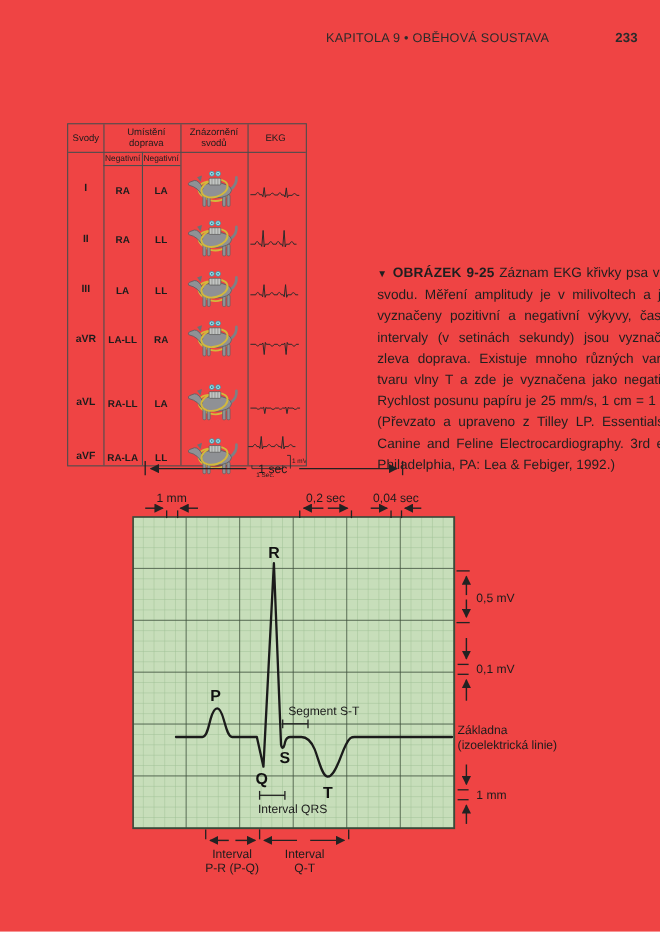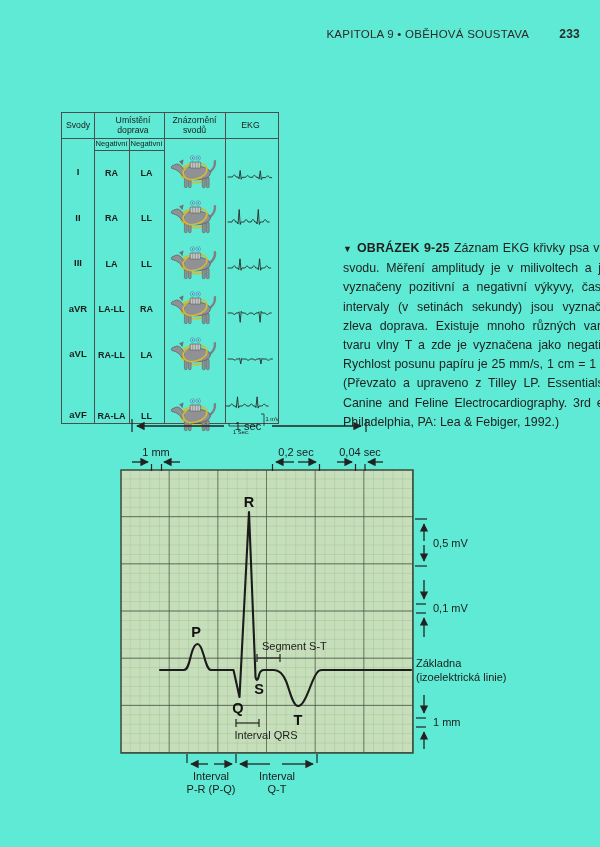--- a/index.html
+++ b/index.html
@@ -1,22 +1,22 @@
 <!DOCTYPE html>
 <html><head>
 <meta charset="utf-8">
 <style>
   html,body{margin:0;padding:0;background:#ffffff;}
-  .page{position:relative;width:600px;height:847px;background:#5eead4;overflow:hidden;
+  .page{position:relative;width:600px;height:847px;background:#ef4444;overflow:hidden;
         font-family:"Liberation Sans","DejaVu Sans",sans-serif;color:#222;}
 
   
   .runhead{position:absolute;top:27px;left:0;right:20px;display:flex;justify-content:flex-end;
            align-items:baseline;gap:30px;font-size:11.5px;letter-spacing:.25px;color:#2b2b2b;}
-  .runhead .pagenum{font-weight:bold;font-size:12px;}
+  .runhead .pagenum{font-weight:bold;font-size:12px;margin-left:30px;}
 
   
   .caption{position:absolute;width:278px;left:303px;margin:0;font-size:12.4px;line-height:19.2px;
            text-align:justify;color:#1f1f1f;}
   .cap-1{top:63px;}
   .cap-2{top:239px;margin-left:40px;}
   .cap-marker{font-size:9px;color:#1f1f1f;}
   .cap-label{font-weight:bold;letter-spacing:.2px;}
 
   
@@ -159,21 +159,21 @@
             <use href="#dog-sym"></use>
           </svg>
         </span>
       <span class="cell c-ekg">
           <svg width="50" height="28" viewBox="0 0 50 28">
             <path class="strip" d="M1 18 h4.5 c1 2 2.6 2 3.6 0 h2 l0.9 -1.2 1.2 10.5 1 -11 0.9 1.7 h3.3 c1.2 2.2 2.8 2.2 4 0 h3 c1 2 2.6 2 3.6 0 h2 l0.9 -1.2 1.2 10.5 1 -11 0.9 1.7 h3.3 c1.2 2.2 2.8 2.2 4 0 h2"></path>
           </svg>
         </span>
     </div>
 
-    <div class="t-row" style="top:219px">
+    <div class="t-row" style="top:231px">
       <span class="cell c-lead">aVL</span>
       <span class="cell c-neg">RA-LL</span>
       <span class="cell c-poz">LA</span>
       <span class="cell c-dog">
           <svg width="52" height="38" viewBox="0 0 64 46">
             <use href="#dog-sym"></use>
           </svg>
         </span>
       <span class="cell c-ekg">
           <svg width="50" height="28" viewBox="0 0 50 28">

